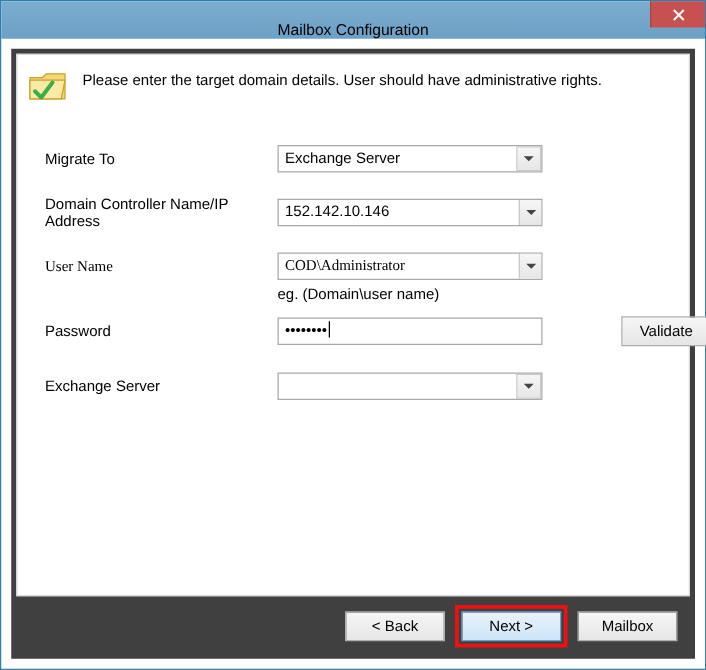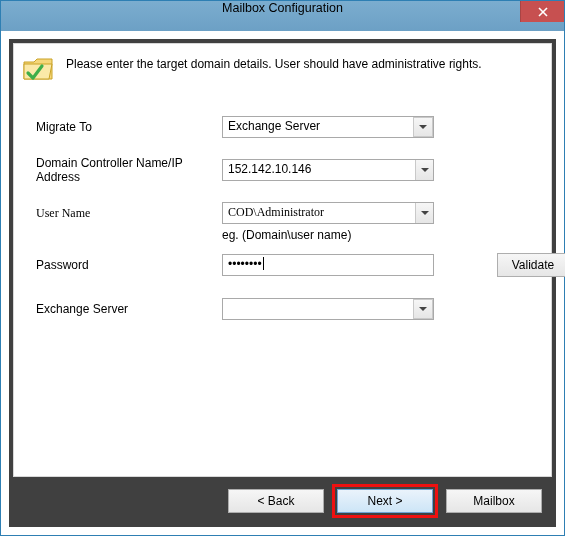--- a/index.html
+++ b/index.html
@@ -14,21 +14,21 @@
     width: 565px;
     height: 536px;
     border: 1px solid #2e7fb3;
     background: #fff;
     position: relative;
   }
   .titlebar {
     height: 30px;
     background: linear-gradient(#7badcf, #6ca0c5);
     display: flex;
-    align-items: flex-start;
+    align-items: flex-end;
     position: relative;
     color: #000;
   }
   .titlebar .title {
     flex: 1;
     text-align: center;
     font-size: 12.5px;
   }
   .close-btn {
     position: absolute;
@@ -143,21 +143,21 @@
     position: absolute;
     left: 4px; right: 4px; bottom: 6px;
     height: 40px;
     display: flex;
     justify-content: flex-end;
     align-items: center;
     gap: 8px;
     padding-right: 10px;
   }
   .btn {
-    width: 96px;
+    width: 80px;
     height: 24px;
     background: linear-gradient(#f6f6f6,#e6e6e6);
     border: 1px solid #adadad;
     font: inherit;
     cursor: pointer;
   }
   .btn.primary {
     background: linear-gradient(#eaf3fb,#cde5f7);
     border: 1px solid #6aa2d4;
   }

